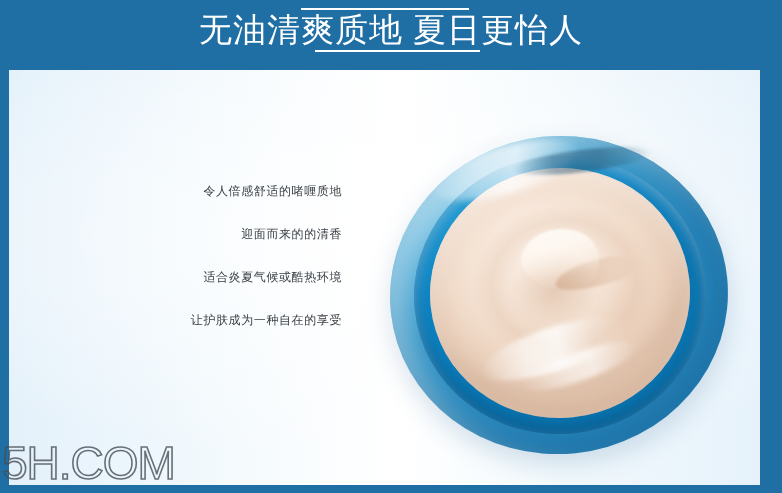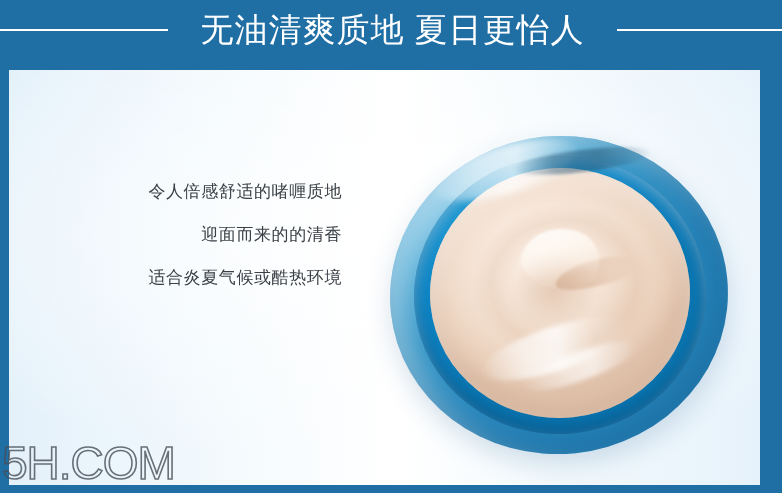--- a/index.html
+++ b/index.html
@@ -25,21 +25,22 @@
 
   
   #header-band {
     position: absolute;
     left: 0; top: 0;
     width: 782px;
     height: 59px;
     background: #1F6FA5;
     display: flex;
     align-items: center;
-    justify-content: space-between;
+    justify-content: center;
+    flex-direction: column;
   }
 
   .rule {
     height: 2px;
     background: #ffffff;
     flex: 0 0 auto;
   }
   .rule-left  { width: 168px; margin-right: 12px; }
   .rule-right { width: 165px; margin-left: 12px; }
 
@@ -84,21 +85,21 @@
   
   #copy-block {
     position: absolute;
     left: 0;
     top: 100px;
     width: 333px;
     text-align: right;
   }
   .copy-line {
     color: #3A4046;
-    font-size: 17px;
+    font-size: 12px;
     line-height: 43px;
     letter-spacing: 0.6px;
     white-space: nowrap;
   }
 
   
   #jar {
     position: absolute;
     left: 381px;
     top: 66px;
@@ -287,20 +288,21 @@
     <span class="rule rule-right"></span>
   </div>
 
   <div id="panel">
     <div id="panel-tint"></div>
 
     <div id="copy-block">
       <div class="copy-line">令人倍感舒适的啫喱质地</div>
       <div class="copy-line">迎面而来的的清香</div>
       <div class="copy-line">适合炎夏气候或酷热环境</div>
+      <div class="copy-line">让护肤成为一种自在的享受</div>
     </div>
 
     <div id="jar">
       <div id="jar-body"></div>
       <div id="jar-ring"></div>
       <div id="jar-cream">
         <div class="swirl" id="swirl-a"></div>
         <div class="swirl" id="swirl-b"></div>
         <div class="swirl" id="swirl-tail"></div>
         <div class="swirl" id="swirl-peak"></div>

